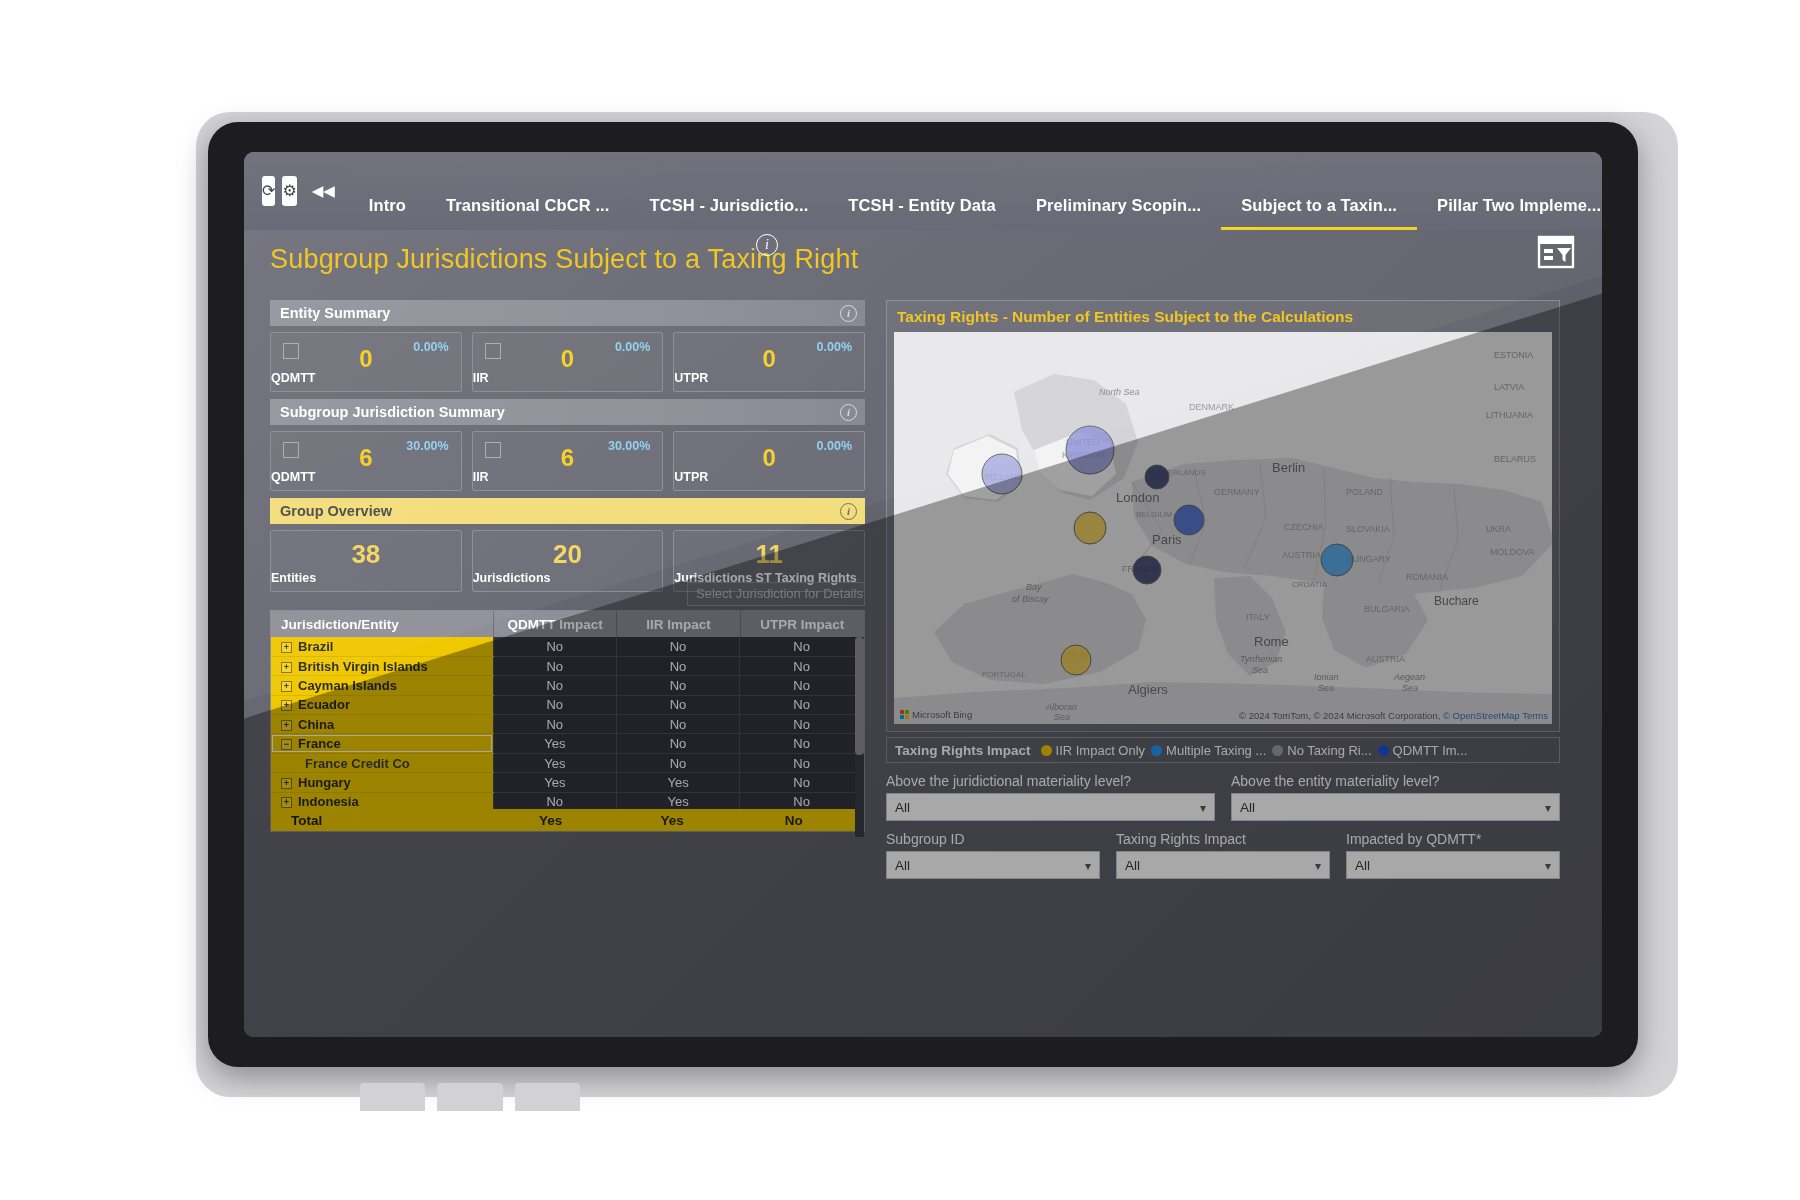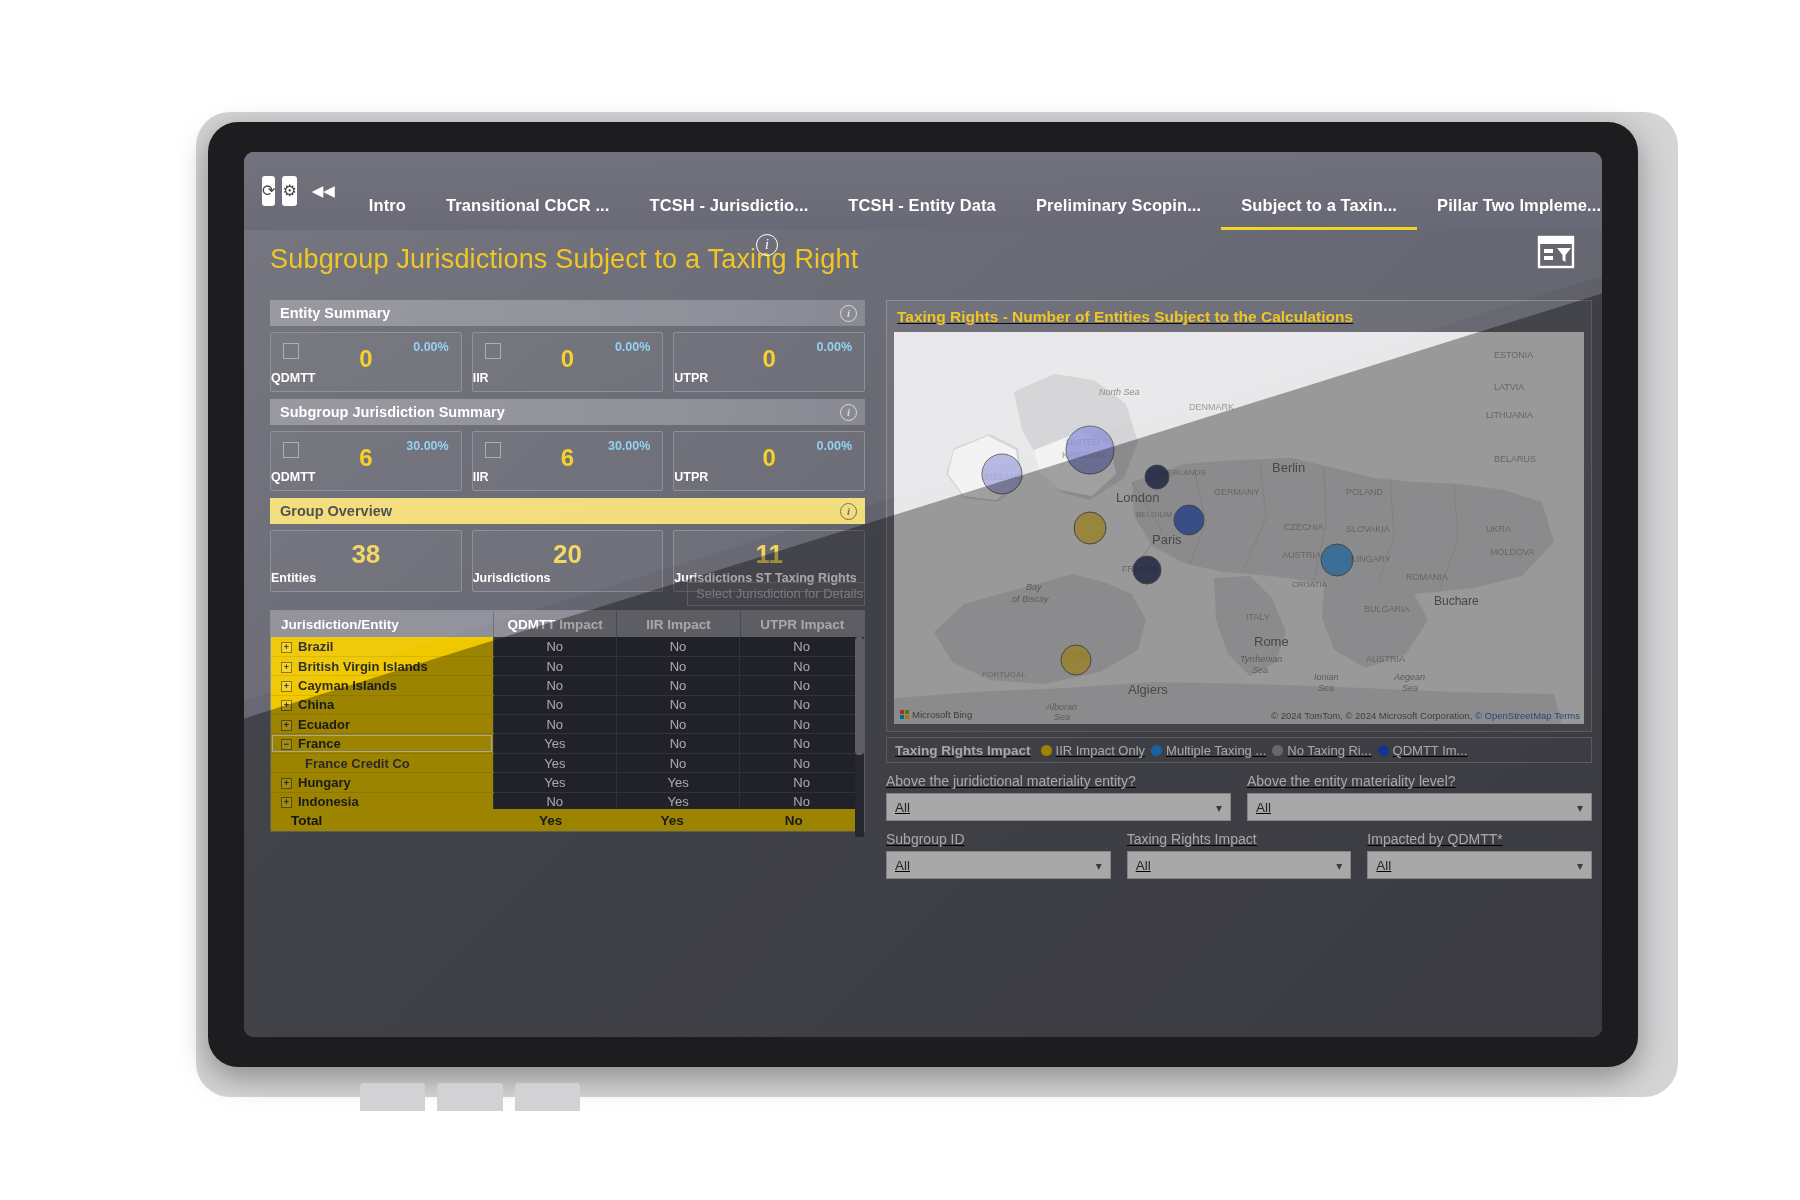--- a/index.html
+++ b/index.html
@@ -170,21 +170,21 @@
     position:absolute; left:1px; right:10px; bottom:1px; height:22px;
     background:#efc800; display:flex; align-items:center;
   }
   .total-row .tc {
     font-size:13.5px; font-weight:bold; color:#1f1f1f;
   }
   .total-row .tc.name { width:37.5%; padding-left:20px; }
   .total-row .tc.v { width:20.8%; text-align:center; color:#2a2a2a; }
 
   
-  .right-panel { position:absolute; left:642px; top:148px; right:10px;text-decoration:underline; }
+  .right-panel { position:absolute; left:642px; top:148px; right:42px; }
   .map-card { border:1px solid #8a8b94; background:rgba(255,255,255,.05); }
   .map-title {
     padding:7px 10px 6px 10px; font-size:15.5px; font-weight:bold; color:#f0c419;
   }
   .map-area {
     position:relative; margin:0 7px 7px 7px; height:392px;
     background:#e9e9ea; overflow:hidden;
   }
   .map-area svg { position:absolute; inset:0; }
   .map-credit {
@@ -373,27 +373,27 @@
                       <td style="width: 20.8%;">No</td>
                       <td style="width: 20.9%;">No</td>
                     </tr>
                     <tr>
                       <td class="jur" style="width: 37.5%;"><span class="exp">+</span><span>Cayman Islands</span></td>
                       <td style="width: 20.8%;">No</td>
                       <td style="width: 20.8%;">No</td>
                       <td style="width: 20.9%;">No</td>
                     </tr>
                     <tr>
+                      <td class="jur" style="width: 37.5%;"><span class="exp">+</span><span>Ecuador</span></td>
+                      <td style="width: 20.8%;">No</td>
+                      <td style="width: 20.8%;">No</td>
+                      <td style="width: 20.9%;">No</td>
+                    </tr>
+                    <tr>
                       <td class="jur" style="width: 37.5%;"><span class="exp">+</span><span>China</span></td>
-                      <td style="width: 20.8%;">No</td>
-                      <td style="width: 20.8%;">No</td>
-                      <td style="width: 20.9%;">No</td>
-                    </tr>
-                    <tr>
-                      <td class="jur" style="width: 37.5%;"><span class="exp">+</span><span>Ecuador</span></td>
                       <td style="width: 20.8%;">No</td>
                       <td style="width: 20.8%;">No</td>
                       <td style="width: 20.9%;">No</td>
                     </tr>
                     <tr class="selected">
                       <td class="jur" style="width: 37.5%;"><span class="exp">−</span><span>France</span></td>
                       <td style="width: 20.8%;">Yes</td>
                       <td style="width: 20.8%;">No</td>
                       <td style="width: 20.9%;">No</td>
                     </tr>
@@ -558,21 +558,21 @@
           </span>
           <span class="item">
             <span class="dot" style="background:#1f4fd8"></span>
             <span>QDMTT Im...</span>
           </span>
         </div>
 
         <div class="filters">
           <div class="frow">
             <div class="fgrp">
-              <div class="flabel">Above the juridictional materiality entity?</div>
+              <div class="flabel">Above the juridictional materiality level?</div>
               <div class="fsel">
                 <span>All</span>
                 <span class="chev">▾</span>
               </div>
             </div>
             <div class="fgrp">
               <div class="flabel">Above the entity materiality level?</div>
               <div class="fsel">
                 <span>All</span>
                 <span class="chev">▾</span>

